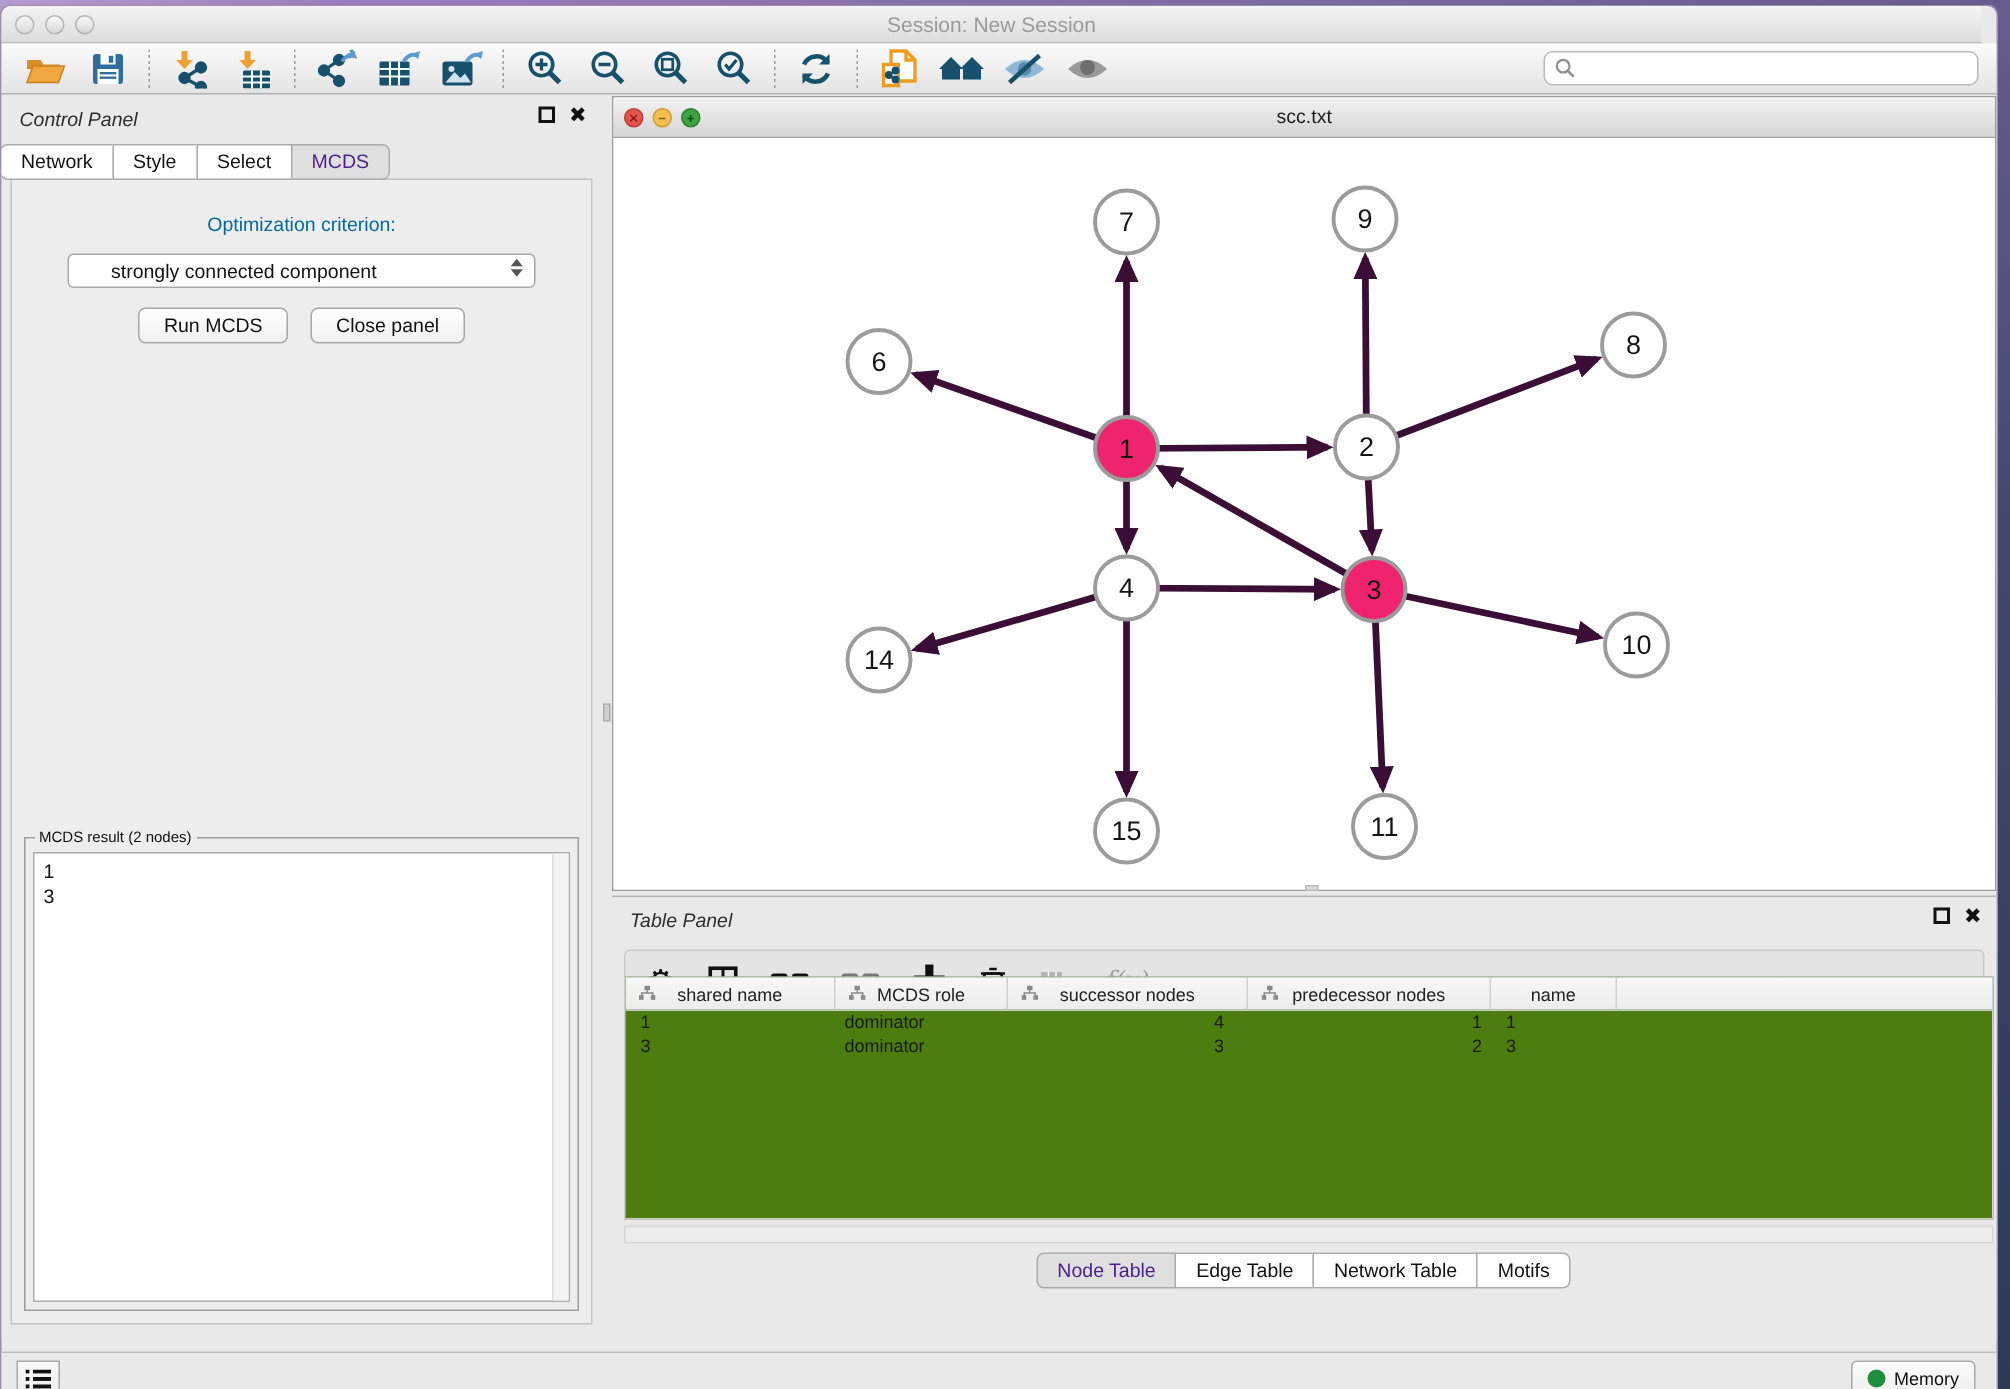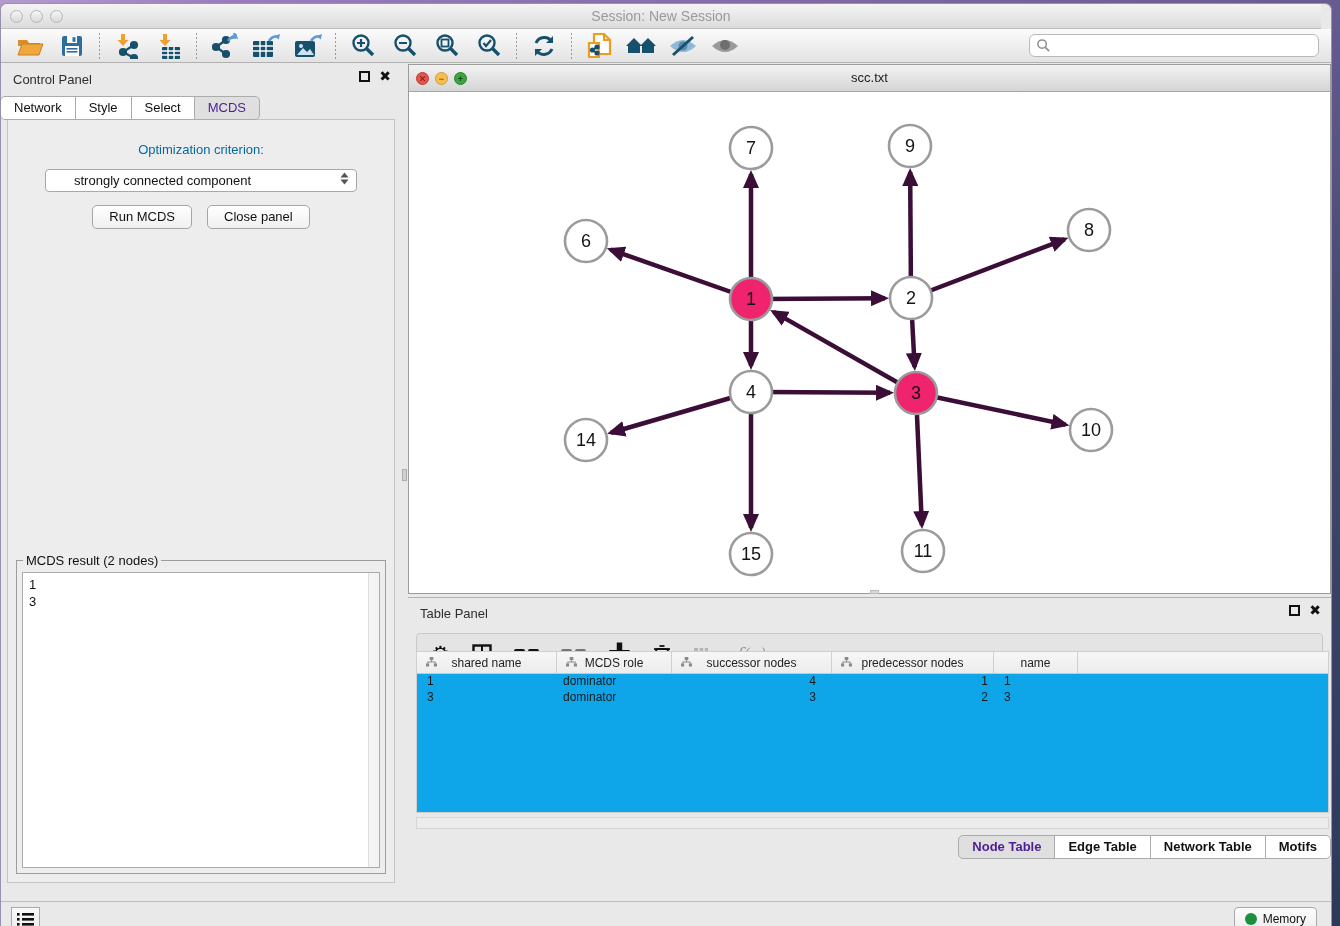--- a/index.html
+++ b/index.html
@@ -45,21 +45,21 @@
   .searchbox input { border:none; outline:none; flex:1; font-size:12px; background:transparent; height:100%; }
   
   .content { position:absolute; top:60px; left:0; right:0; bottom:33px; }
   .ctrlpanel { position:absolute; left:0; top:0; width:400px; bottom:0; background:#e9e9e9; }
   .splitter { position:absolute; left:400px; top:0; width:7px; bottom:0; background:#e9e9e9; }
   .splitter .grip { position:absolute; top:405px; left:1px; width:5px; height:12px;
         background:#cfcfcf; border:1px solid #aeaeae; }
   .rightcol { position:absolute; left:407px; right:0; top:0; bottom:0; }
   
   .panelhead { height:30px; display:flex; align-items:center; padding:0 12px;
-               font-size:13px; color:#2e2e2e; position:relative; }
+               font-size:13px; color:#2e2e2e; position:relative;font-style:italic; }
   .panelhead .hicons { position:absolute; right:10px; top:7px; display:flex; gap:9px; }
   .float-ico { width:11px; height:11px; border:2px solid #111; }
   .close-ico { font-size:14px; font-weight:bold; color:#111; line-height:11px; }
   .ctrltabs { display:flex; justify-content:flex-start; position:relative; z-index:2; margin-top:2px; }
   .seg { border:1px solid #ababab; background:#fff; padding:3px 13px 4px;
          font-size:13px; color:#111; margin-left:-1px; cursor:default; }
   .seg:first-child { border-radius:5px 0 0 5px; }
   .seg:last-child  { border-radius:0 5px 5px 0; }
   .seg.active { background:#dfdfdf; color:#4c1d95; }
   .ctrlbody { position:absolute; left:6px; right:6px; top:55px; bottom:10px;
@@ -69,21 +69,21 @@
                background:#fff; border:1px solid #a8a8a8; border-radius:4px;
                font-size:13px; color:#111; display:flex; align-items:center; padding-left:28px; }
   .selectbox .spin { position:absolute; right:6px; top:2px; width:11px; display:flex;
                      flex-direction:column; align-items:center; gap:1px; }
   .btnrow { display:flex; justify-content:center; gap:15px; margin-top:13px; }
   .aquabtn { background:linear-gradient(#ffffff,#f0f0f0); border:1px solid #a6a6a6;
              border-radius:5px; font-size:13px; color:#111; padding:3px 16px 4px;
              font-family:inherit; }
   .resultbox { position:absolute; left:8px; right:8px; top:433px; bottom:8px;
                border:1px solid #9c9c9c; }
-  .resultbox legend { font-size:13px; color:#111; margin-left:6px; padding:0 3px; }
+  .resultbox legend { font-size:10px; color:#111; margin-left:6px; padding:0 3px; }
   .resultarea { position:absolute; left:5px; right:5px; top:4px; bottom:5px;
                 background:#fff; border:1px solid #ababab; }
   .resultarea pre { font-family:"Liberation Sans","DejaVu Sans",sans-serif;
                     font-size:13px; line-height:17px; padding:3px 6px; color:#111; }
   .vscroll { position:absolute; right:0; top:0; bottom:0; width:11px;
              background:#f4f4f4; border-left:1px solid #ddd; }
   
   .netwin { position:absolute; left:0; right:0; top:0; height:530px;
             border:1px solid #9c9c9c; background:#fff; }
   .netbar { height:27px; background:linear-gradient(#f2f2f2,#d5d5d5);
@@ -107,35 +107,35 @@
                 display:flex; align-items:center; padding-left:14px; gap:22px; }
   .tico { display:flex; align-items:center; justify-content:center; height:24px; }
   .gear { font-family:"DejaVu Sans",sans-serif; font-size:21px; color:#111; line-height:22px;}
   .chkpair { display:flex; gap:3px; }
   .chk { width:11px; height:11px; background:#111; border-radius:2px; color:#fff;
          font-size:9px; line-height:11px; text-align:center; font-weight:bold; }
   .unchk { width:11px; height:11px; background:#fff; border:2px solid #777; border-radius:2px; }
   .plus { font-size:28px; font-weight:bold; color:#111; line-height:22px; }
   .fx { font-family:"DejaVu Serif",serif; font-style:italic; font-size:17px; color:#9a9a9a; }
   .tablewrap { position:absolute; left:8px; right:2px; top:53px; bottom:80px;
-               background:#0ea5e9; border:1px solid #cfcfcf; overflow:hidden; }
+               background:#4d7c0f; border:1px solid #cfcfcf; overflow:hidden; }
   .thead { display:flex; height:22px; background:linear-gradient(#f7f7f7,#ececec);
            border-bottom:1px solid #c9c9c9; }
   .th { position:relative; border-right:1px solid #cfcfcf; font-size:12px; color:#222;
         display:flex; align-items:center; justify-content:center; }
   .th .treeico { position:absolute; left:9px; top:5px; }
   .c1{width:140px}.c2{width:115px}.c3{width:160px}.c4{width:162px}.c5{width:84px}
   .trow { display:flex; height:16px; font-size:12px; color:#1a1a1a; }
   .td { overflow:hidden; white-space:nowrap; }
   .td.c1{padding-left:10px}.td.c2{padding-left:6px}
   .td.c3{text-align:right;padding-right:16px}.td.c4{text-align:right;padding-right:6px}
   .td.c5{padding-left:10px}
   .hscroll { position:absolute; left:8px; right:2px; bottom:64px; height:12px;
              background:#ececec; border:1px solid #d5d5d5; }
-  .tabletabs { position:absolute; left:0; right:0; bottom:34px; display:flex; justify-content:flex-end;font-weight:bold; }
+  .tabletabs { position:absolute; left:0; right:0; bottom:34px; display:flex; justify-content:center; }
   
   .statusbar { position:absolute; left:0; right:0; bottom:0; height:25px;
                background:#e9e9e9; border-top:1px solid #bdbdbd; }
   .listbtn { position:absolute; left:10px; top:5px; width:29px; height:24px;
              background:linear-gradient(#fafafa,#ececec); border:1px solid #a9a9a9;
              display:flex; align-items:center; justify-content:center; }
   .membtn { position:absolute; right:14px; top:5px; height:24px;
             background:linear-gradient(#fbfbfb,#efefef); border:1px solid #a9a9a9;
             border-radius:4px; display:flex; align-items:center; gap:6px;
             padding:0 10px; font-size:12px; color:#111; }

